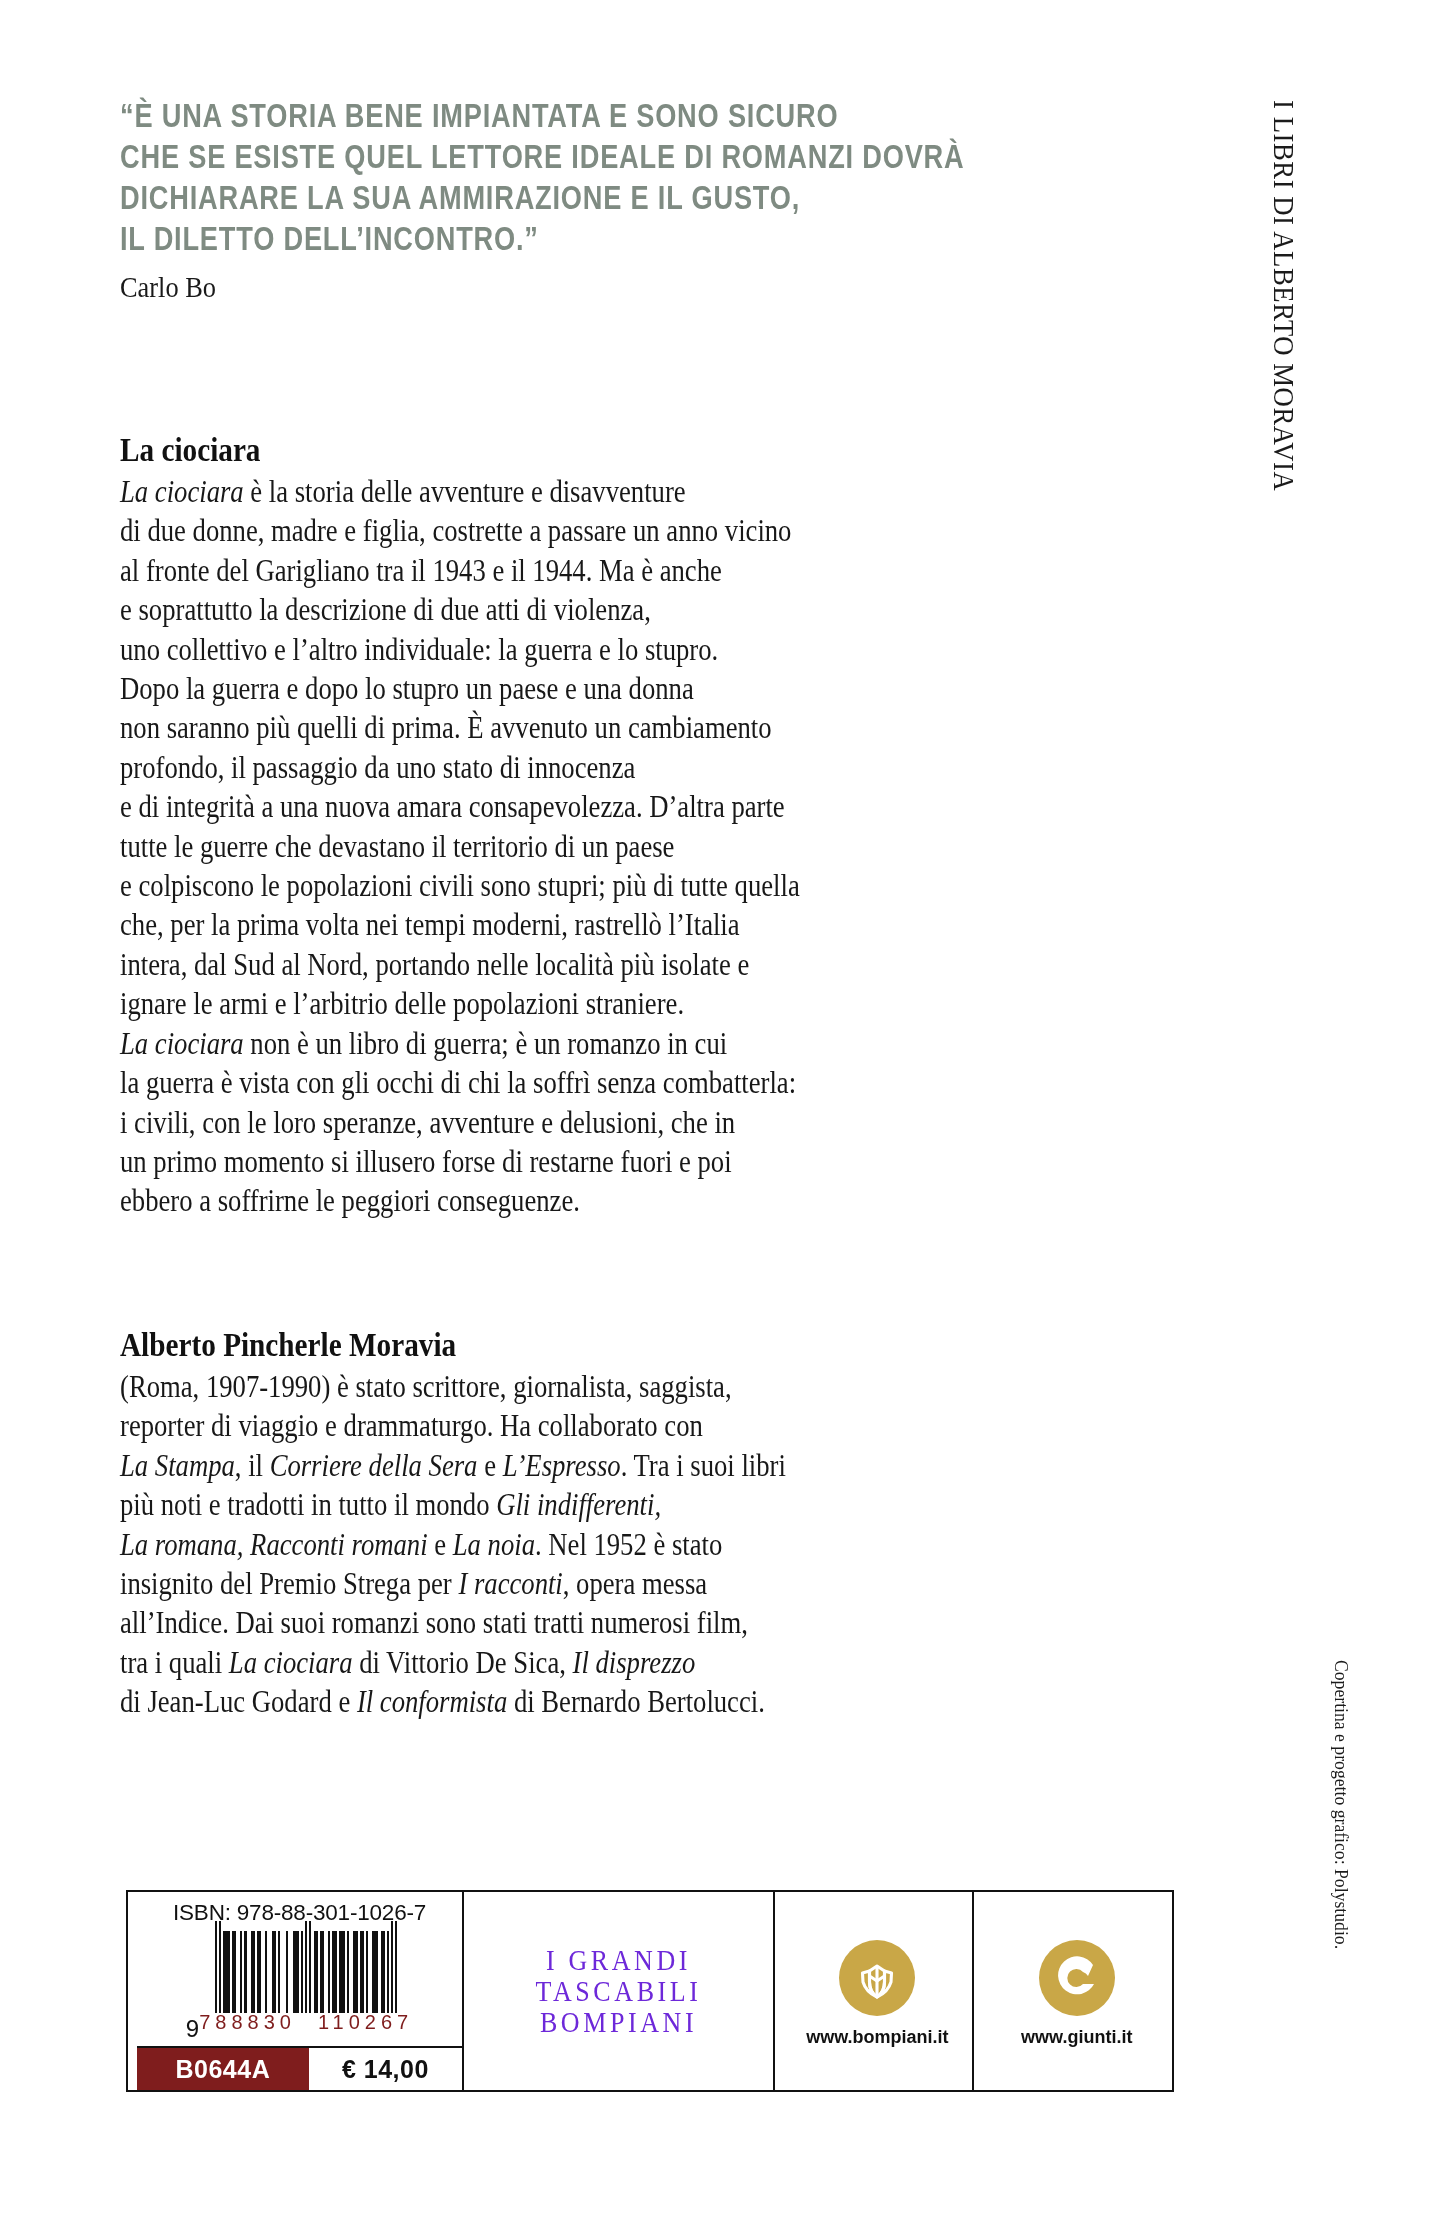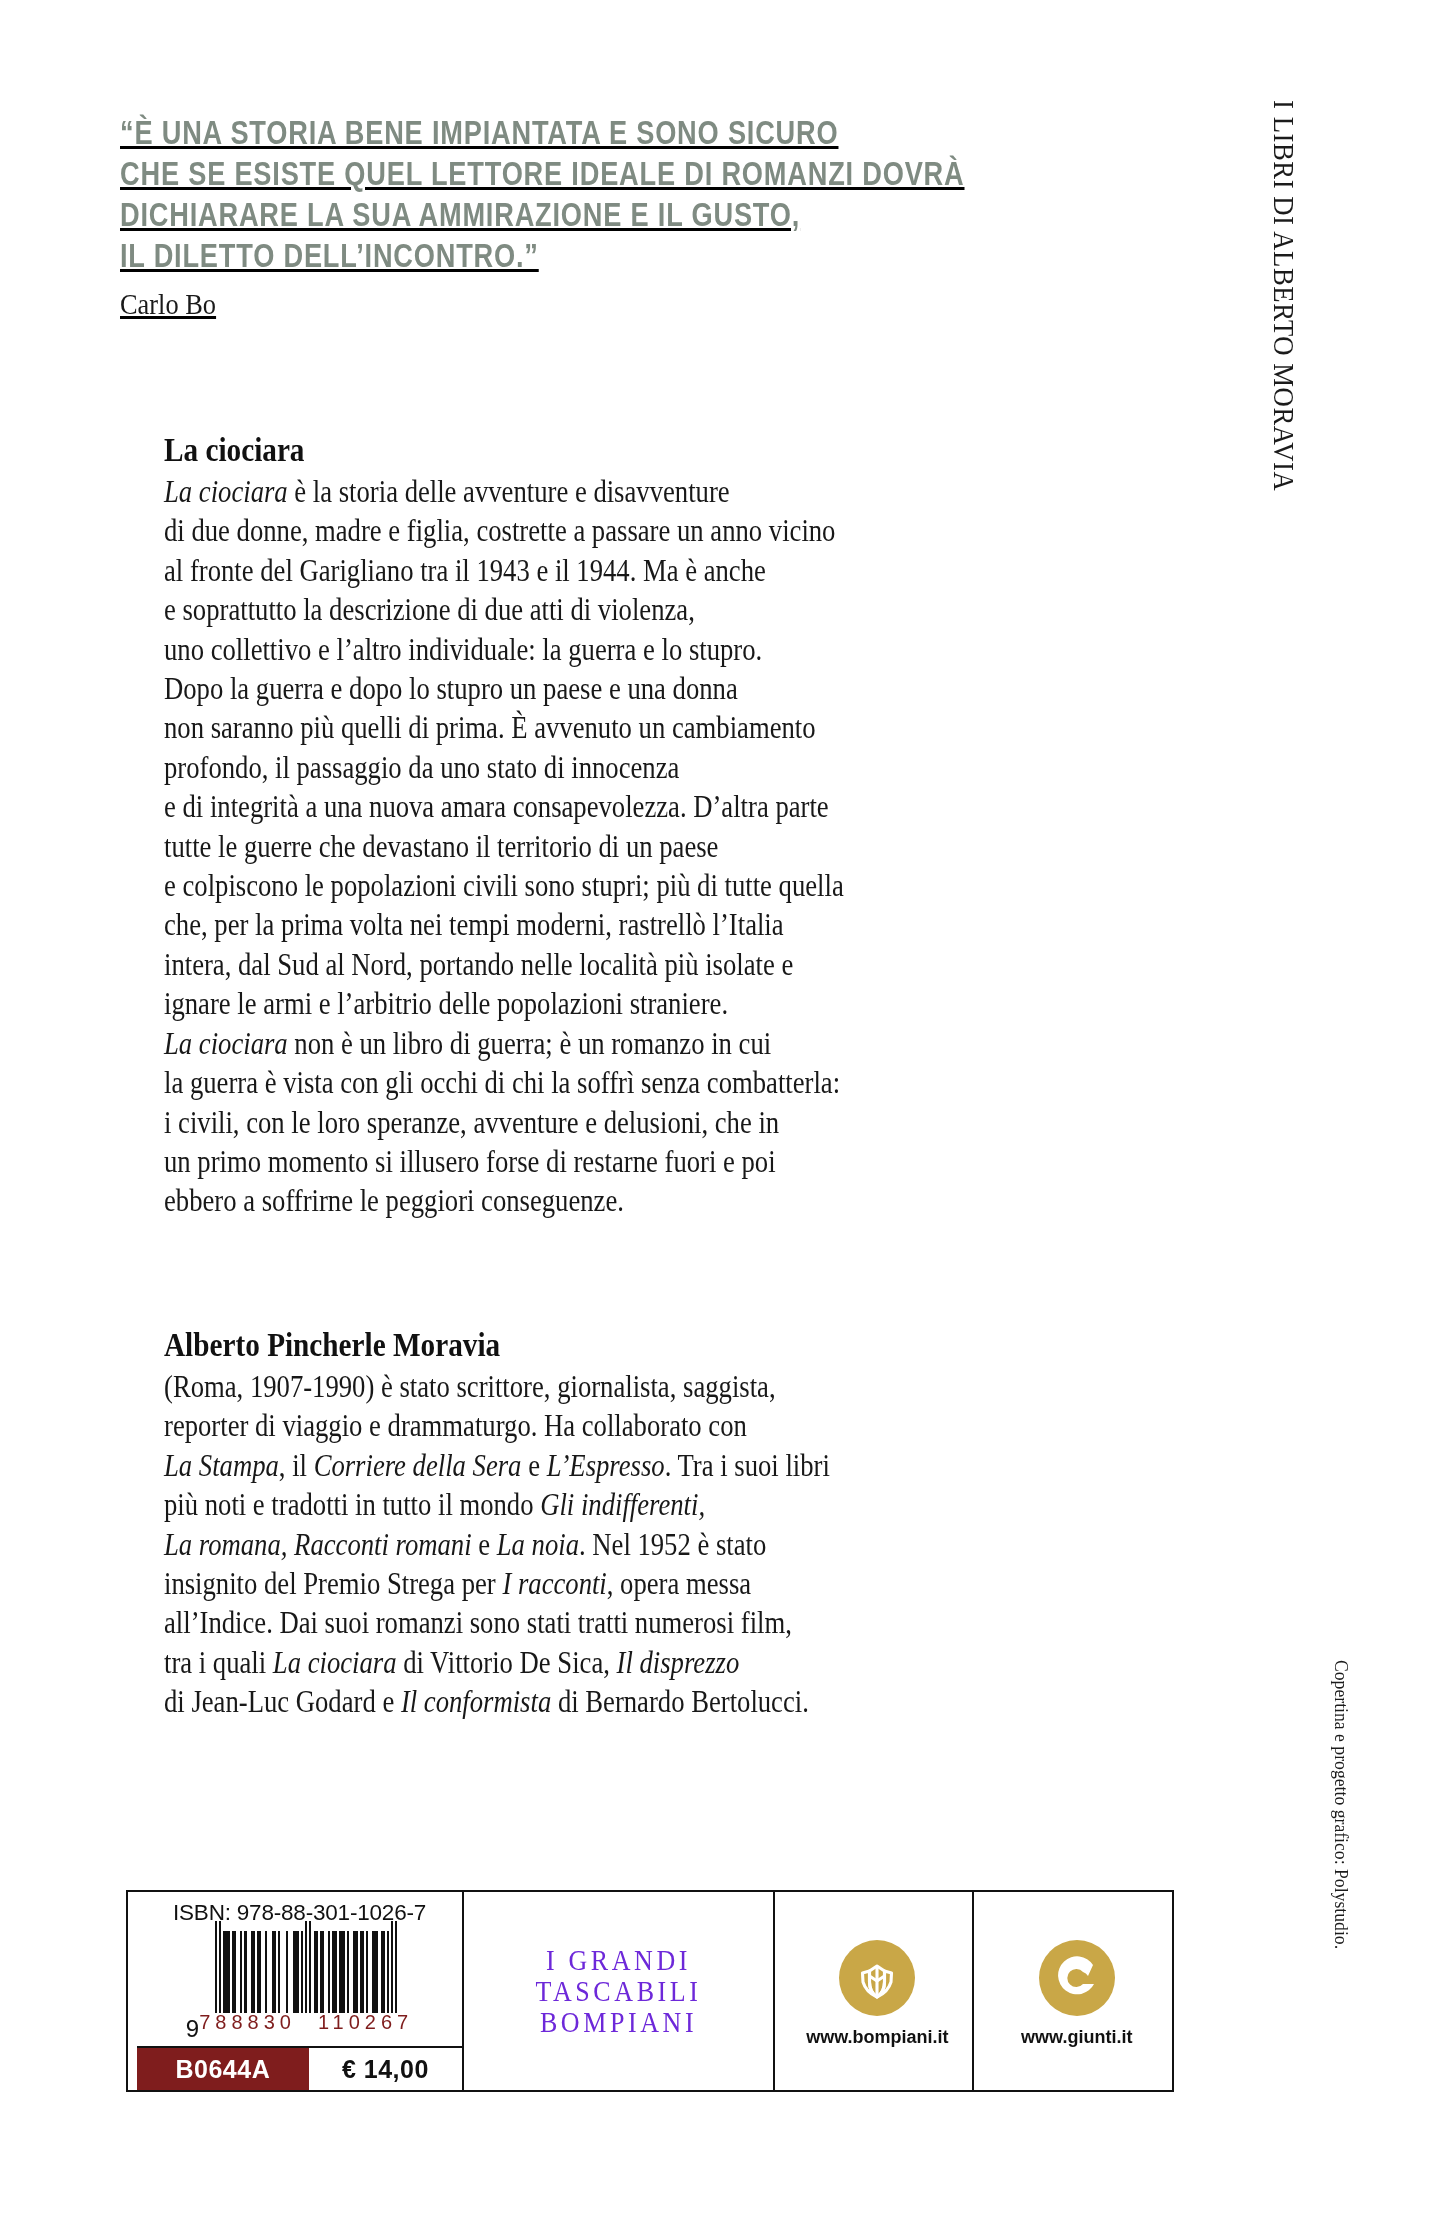--- a/index.html
+++ b/index.html
@@ -13,23 +13,22 @@
     height: 2223px;
     background: #ffffff;
     overflow: hidden;
     font-family: "Liberation Serif", serif;
   }
 
   
   .quote-block {
     position: absolute;
     left: 120px;
-    top: 112px;
+    top: 95px;
     width: 1010px;
-    text-decoration: underline;
   }
   .quote-line {
     font-family: "Liberation Sans Narrow", "Liberation Sans", sans-serif;
     font-weight: bold;
     font-size: 34px;
     line-height: 41px;
     letter-spacing: 1.0px;
     color: #7f8b82;
     text-transform: uppercase;
     transform: scaleX(0.80);
@@ -44,21 +43,20 @@
     color: #1a1a1a;
     transform: scaleX(0.88);
     transform-origin: left center;
   }
 
   
   .section {
     position: absolute;
     left: 120px;
     width: 1035px;
-    margin-left: 44px;
   }
   .sec-title {
     font-family: "Liberation Serif", serif;
     font-weight: bold;
     font-size: 34px;
     line-height: 40px;
     color: #111111;
     transform: scaleX(0.86);
     transform-origin: left center;
     margin-bottom: 2px;

